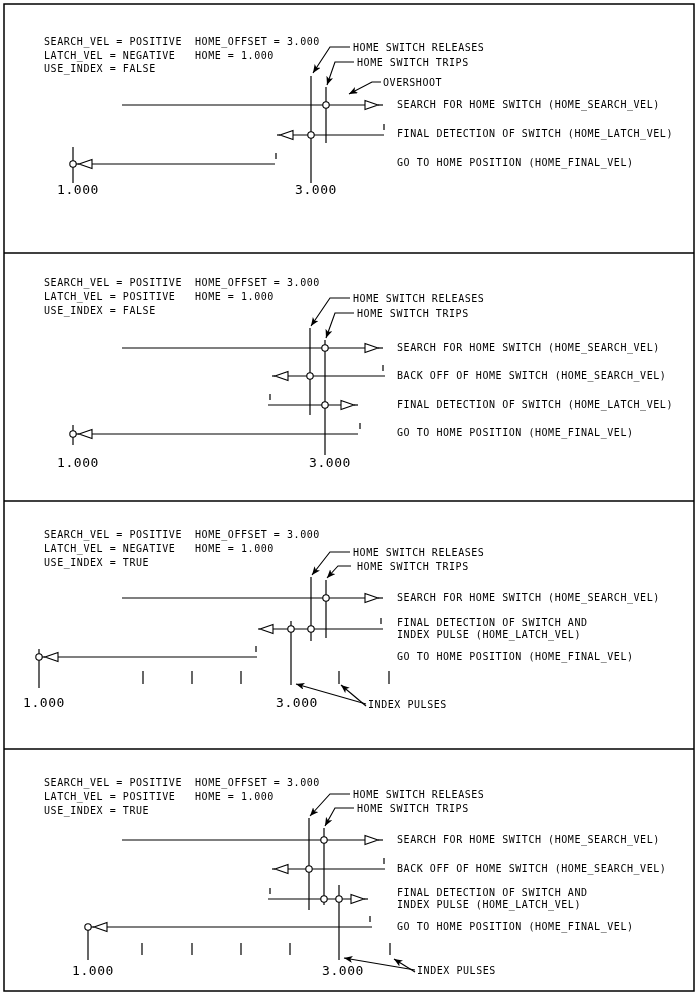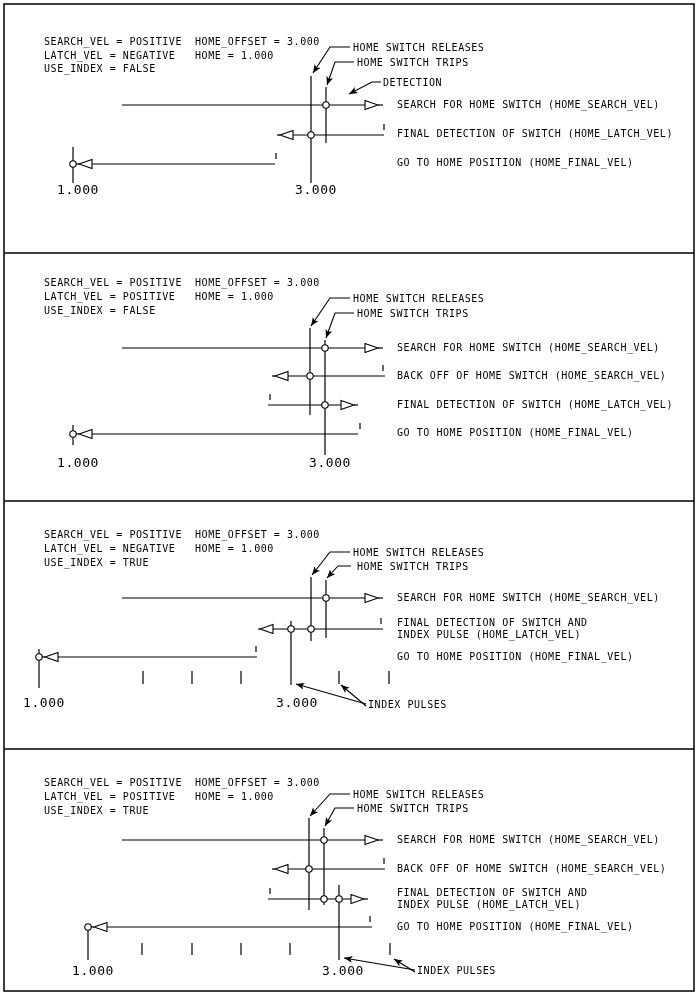--- a/index.html
+++ b/index.html
@@ -177,21 +177,21 @@
     </g>
   </svg>
 
   <div class="lbl" style="left:44px;top:37px">SEARCH_VEL = POSITIVE</div>
   <div class="lbl" style="left:195px;top:37px">HOME_OFFSET = 3.000</div>
   <div class="lbl" style="left:44px;top:51px">LATCH_VEL = NEGATIVE</div>
   <div class="lbl" style="left:195px;top:51px">HOME = 1.000</div>
   <div class="lbl" style="left:44px;top:64px">USE_INDEX = FALSE</div>
   <div class="lbl" style="left:353px;top:43px">HOME SWITCH RELEASES</div>
   <div class="lbl" style="left:357px;top:58px">HOME SWITCH TRIPS</div>
-  <div class="lbl" style="left:383px;top:78px">DETECTION</div>
+  <div class="lbl" style="left:383px;top:78px">OVERSHOOT</div>
   <div class="lbl" style="left:397px;top:100px">SEARCH FOR HOME SWITCH (HOME_SEARCH_VEL)</div>
   <div class="lbl" style="left:397px;top:129px">FINAL DETECTION OF SWITCH (HOME_LATCH_VEL)</div>
   <div class="lbl" style="left:397px;top:158px">GO TO HOME POSITION (HOME_FINAL_VEL)</div>
   <div class="num" style="left:57px;top:185px">1.000</div>
   <div class="num" style="left:295px;top:185px">3.000</div>
 
   <div class="lbl" style="left:44px;top:278px">SEARCH_VEL = POSITIVE</div>
   <div class="lbl" style="left:195px;top:278px">HOME_OFFSET = 3.000</div>
   <div class="lbl" style="left:44px;top:292px">LATCH_VEL = POSITIVE</div>
   <div class="lbl" style="left:195px;top:292px">HOME = 1.000</div>

